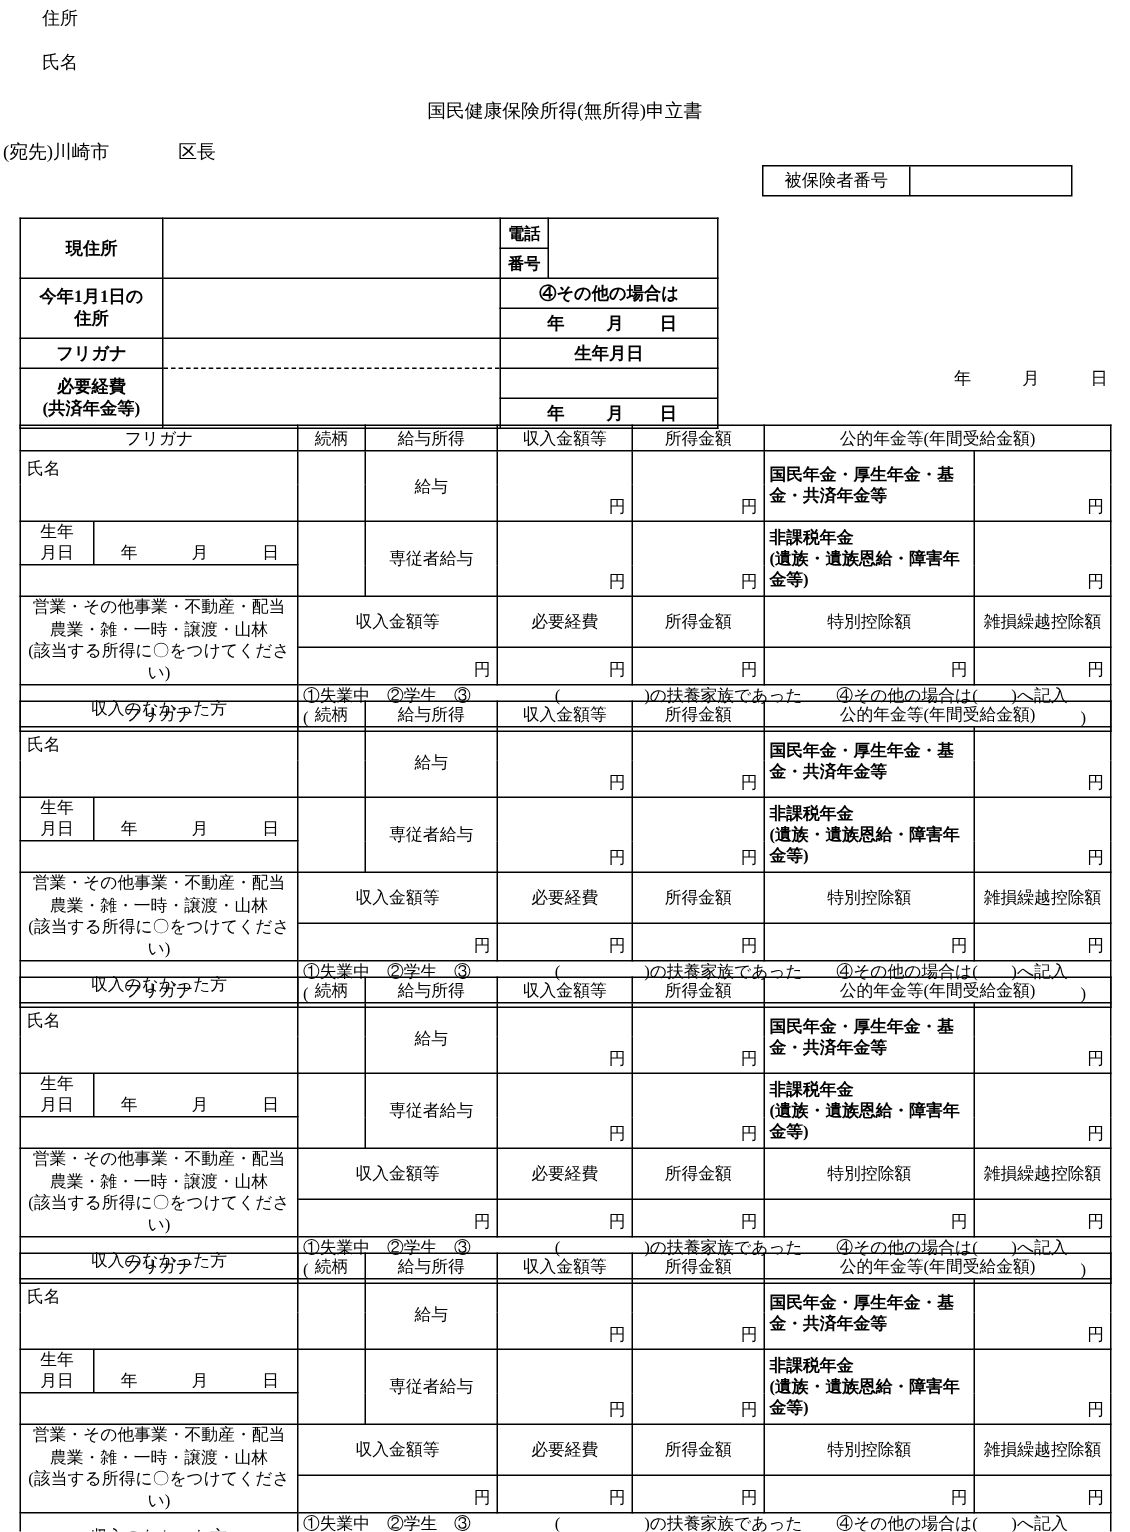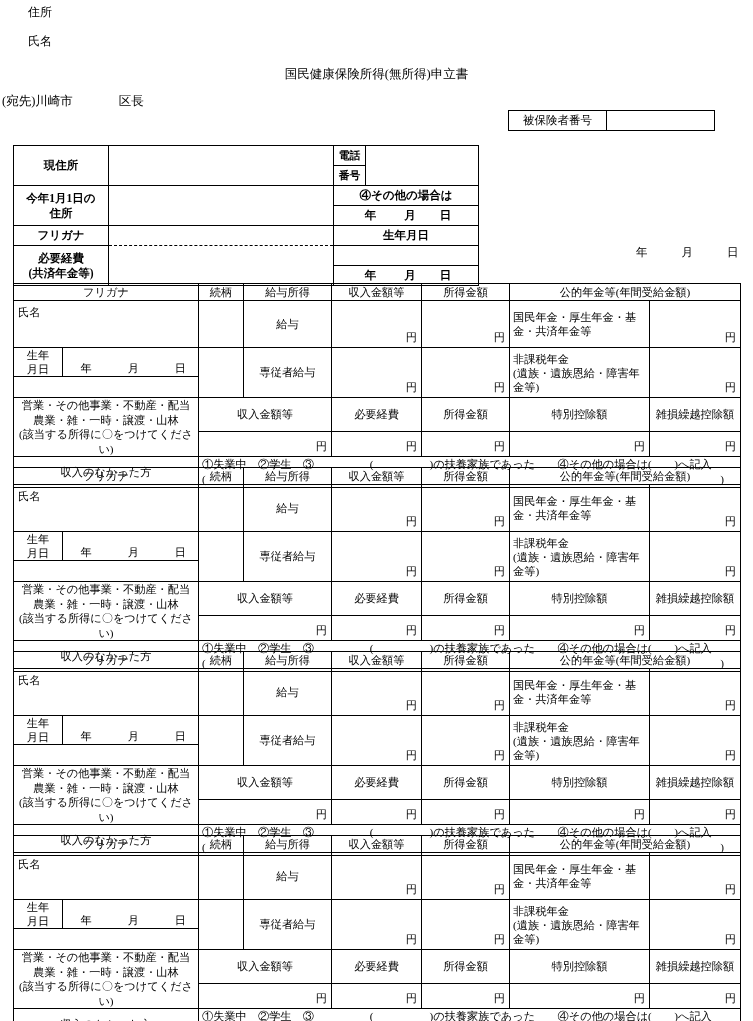--- a/index.html
+++ b/index.html
@@ -102,21 +102,21 @@
     left: 13px;
     width: 727px;
   }
   .person table { width: 727px; }
   .person td { font-size: 11.2px; }
 
   .small { font-size: 10.8px; }
   .yen { text-align: right; padding-right: 4px; }
   .tiny-note { font-size: 10.8px; line-height: 1.25; }
   .two-line { line-height: 1.25; }
-  .pad2 { padding: 1px 3px; }
+  .pad2 { padding: 1px 3px; font-weight: bold; }
 </style>
 </head>
 <body>
 
 <div class="page">
 
   <div class="hdr-line" id="addr-label">住所</div>
   <div class="hdr-line" id="name-label">氏名</div>
 
   <div id="doc-title">国民健康保険所得(無所得)申立書</div>

